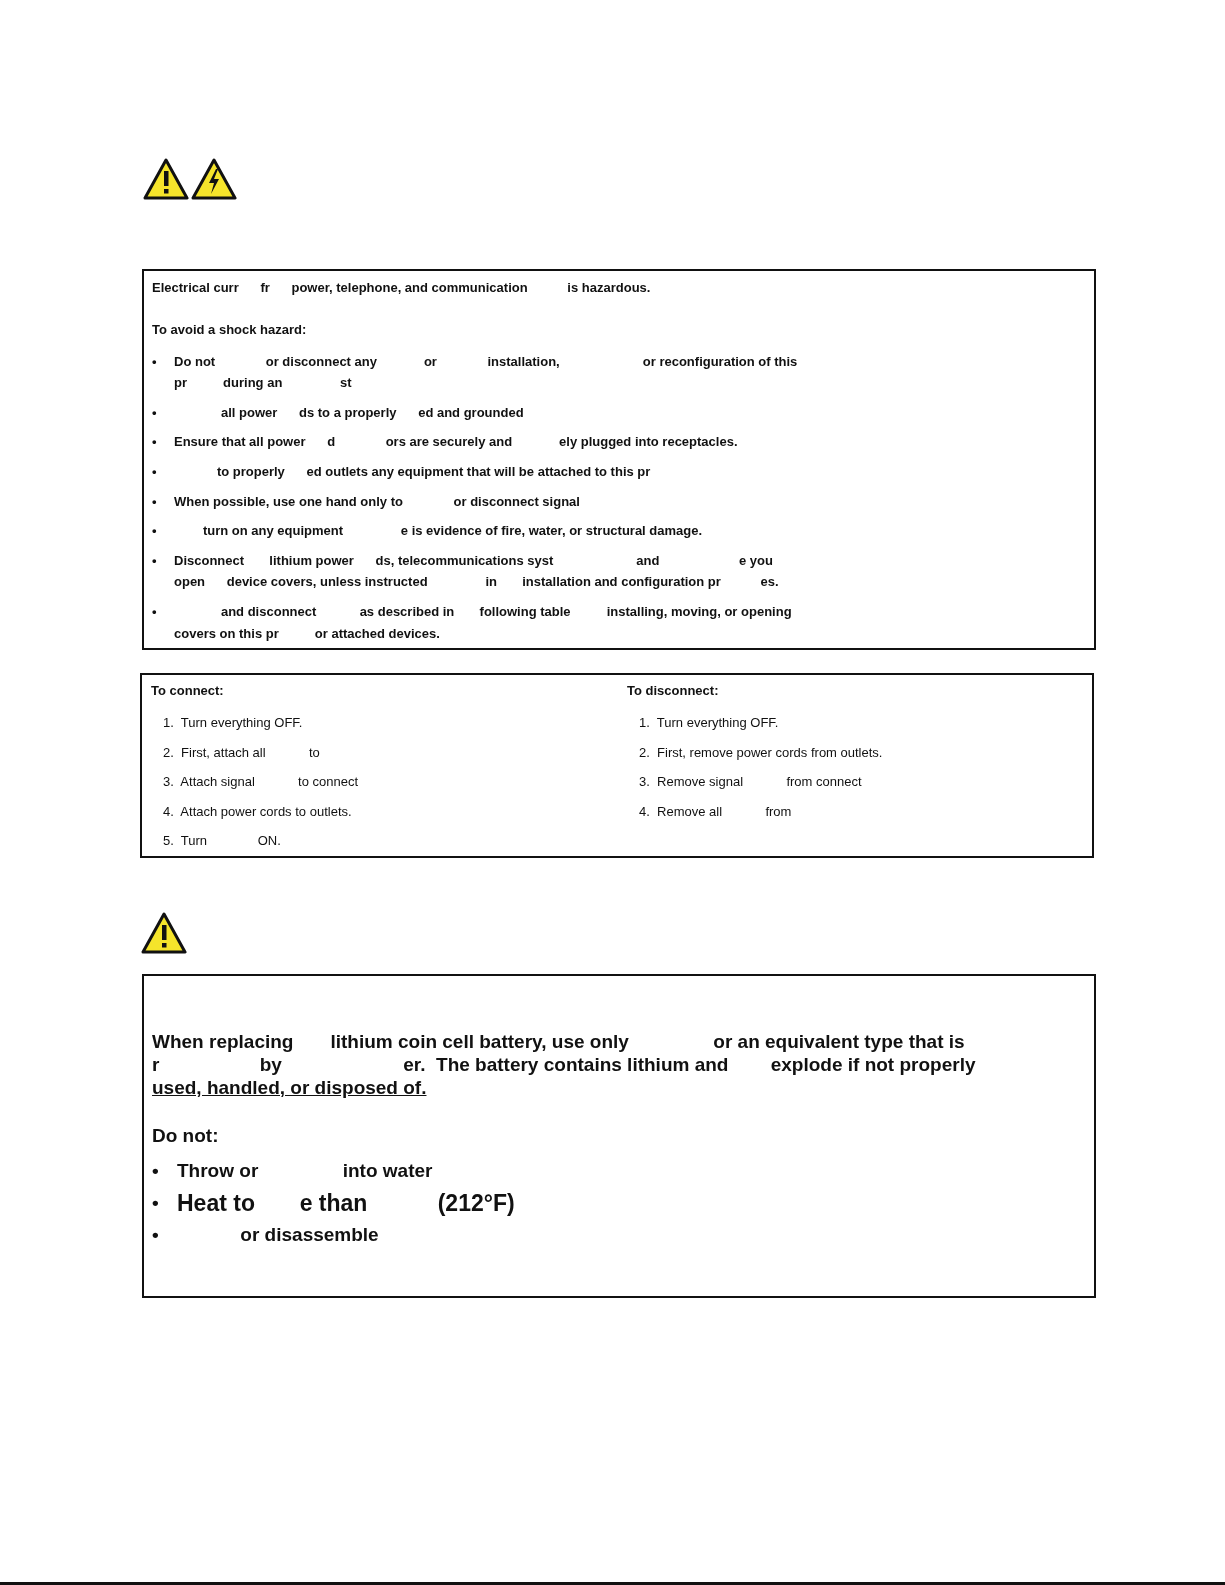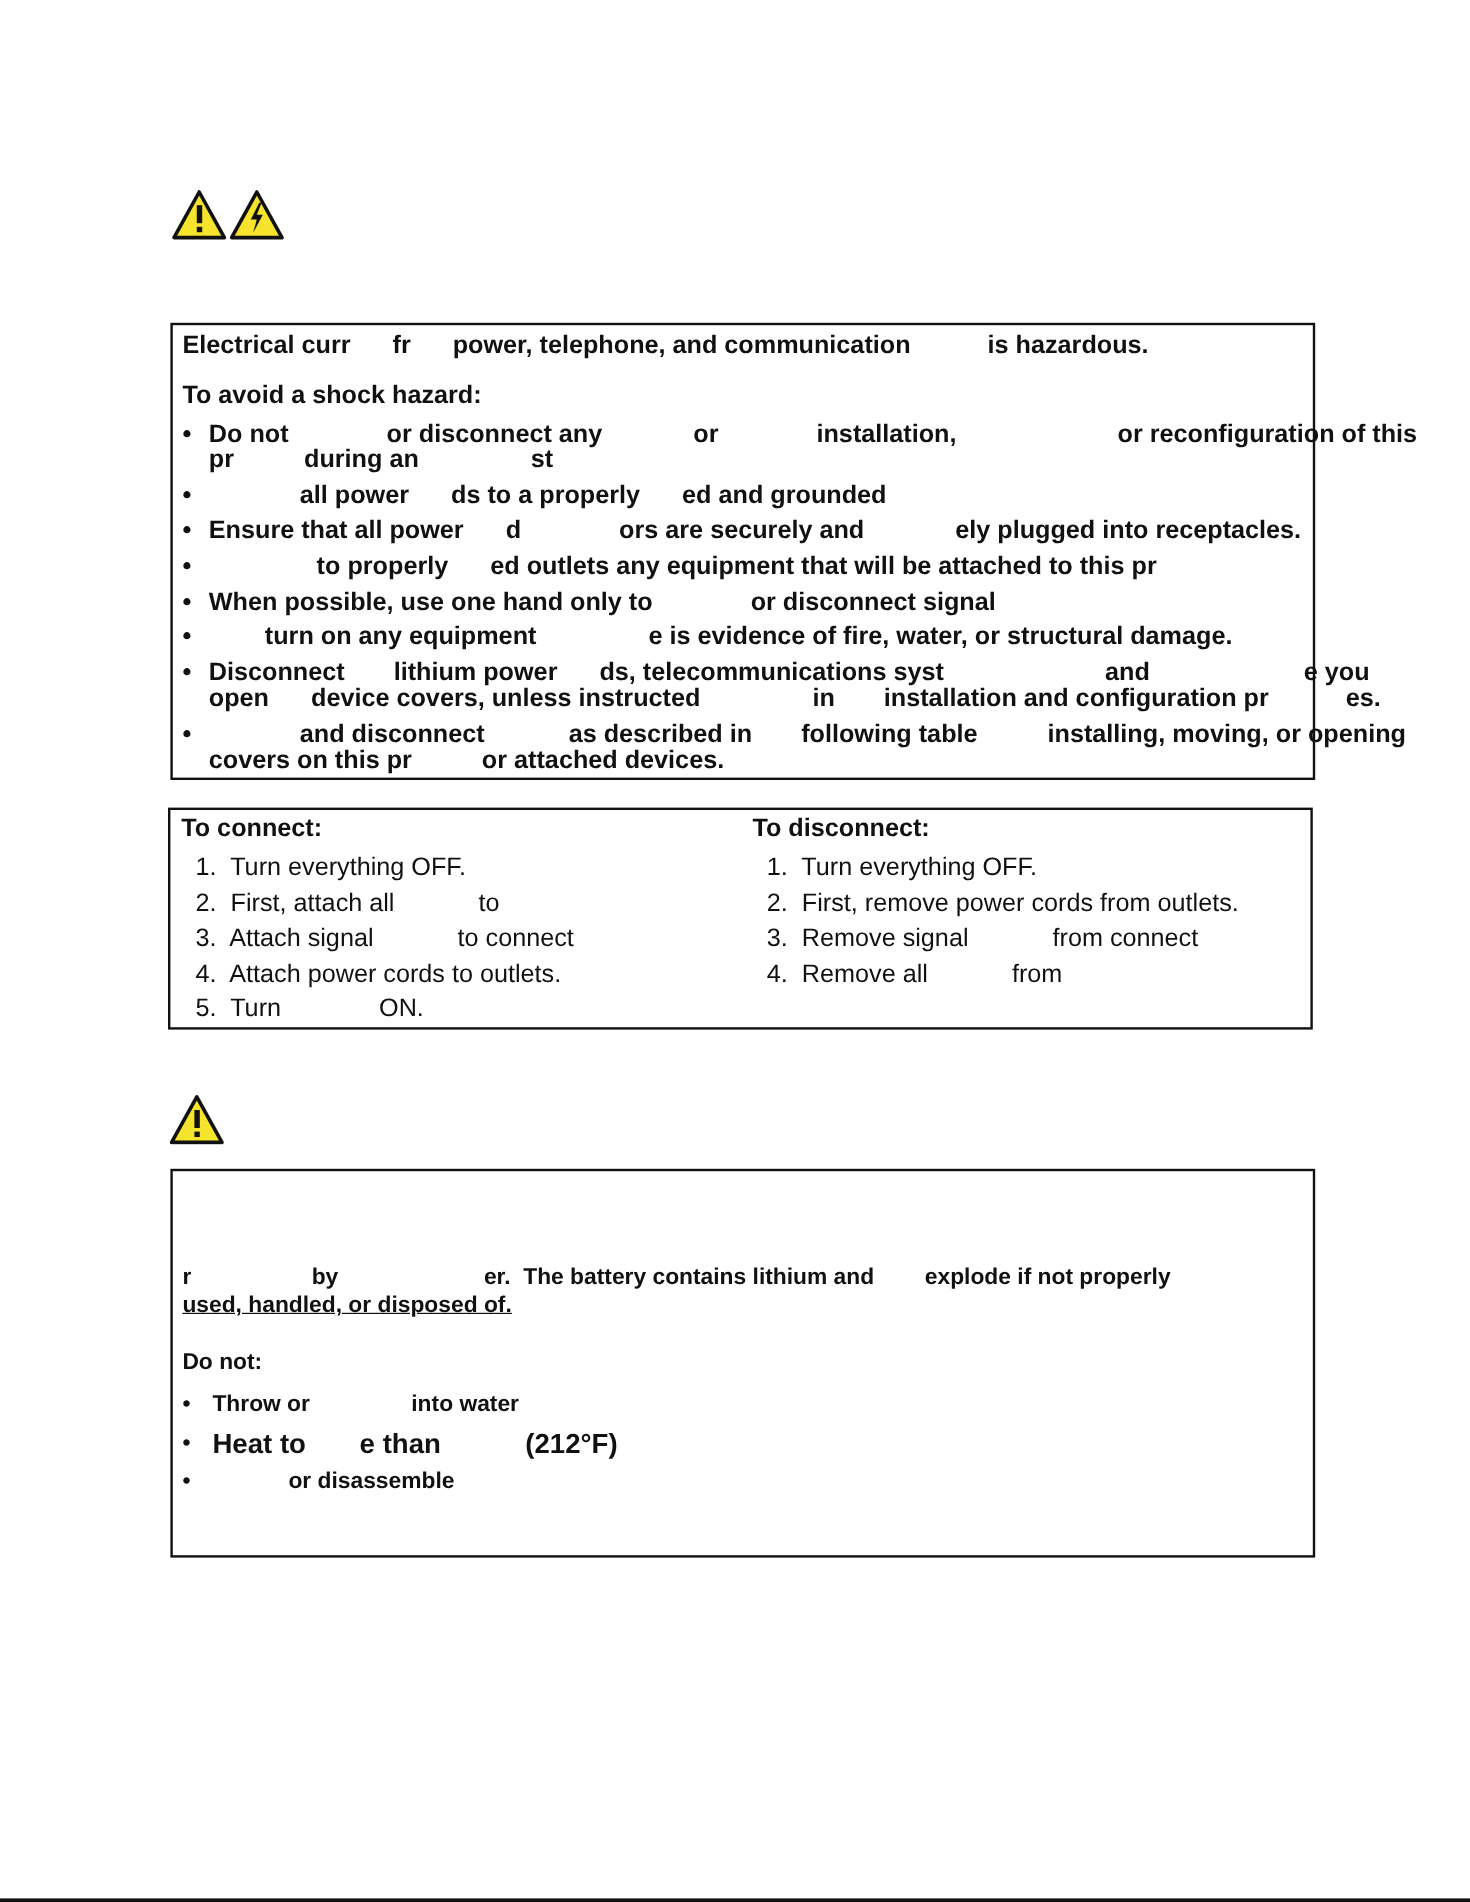--- a/index.html
+++ b/index.html
@@ -1,20 +1,20 @@
 <!DOCTYPE html>
 <html><head>
 <meta charset="utf-8">
 <style>
   html, body { margin:0; padding:0; background:#ffffff; }
   body { width:1225px; height:1585px; position:relative; overflow:hidden;
          font-family:"Liberation Sans", sans-serif; color:#111; }
   .bold { font-weight:bold; }
   .box { position:absolute; border:2px solid #111; box-sizing:border-box; }
-  .line { position:absolute; white-space:pre; font-size:21px; line-height:20px; }
+  .line { position:absolute; white-space:pre; font-size:13px; line-height:20px; }
   .reg { font-weight:normal; }
   .icon { position:absolute; }
   .bottom-rule { position:absolute; left:0; top:1582px; width:1225px; height:3px; background:#111; }
 </style>
 </head>
 <body>
 
 <svg class="icon" style="left:143px;top:158px" width="46" height="42" viewBox="0 0 46 42">
   <polygon points="23,2 44,40 2,40" fill="#F5E42B" stroke="#111" stroke-width="3" stroke-linejoin="round"></polygon>
   <rect x="21" y="13" width="4.5" height="15" fill="#111"></rect>
@@ -34,21 +34,21 @@
     <div class="line bold" style="left:30px;top:81px;">Do not              or disconnect any             or              installation,                       or reconfiguration of this</div>
     <div class="line bold" style="left:30px;top:102px;">pr          during an                st</div>
 
     <div class="line bold" style="left:8px;top:132px;">•</div>
     <div class="line bold" style="left:30px;top:132px;">             all power      ds to a properly      ed and grounded</div>
 
     <div class="line bold" style="left:8px;top:161px;">•</div>
     <div class="line bold" style="left:30px;top:161px;">Ensure that all power      d              ors are securely and             ely plugged into receptacles.</div>
 
     <div class="line bold" style="left:8px;top:191px;">•</div>
-    <div class="line bold" style="left:44px;top:191px;">             to properly      ed outlets any equipment that will be attached to this pr</div>
+    <div class="line bold" style="left:26px;top:191px;">             to properly      ed outlets any equipment that will be attached to this pr</div>
 
     <div class="line bold" style="left:8px;top:221px;">•</div>
     <div class="line bold" style="left:30px;top:221px;">When possible, use one hand only to              or disconnect signal</div>
 
     <div class="line bold" style="left:8px;top:250px;">•</div>
     <div class="line bold" style="left:30px;top:250px;">        turn on any equipment                e is evidence of fire, water, or structural damage.</div>
 
     <div class="line bold" style="left:8px;top:280px;">•</div>
     <div class="line bold" style="left:30px;top:280px;">Disconnect       lithium power      ds, telecommunications syst                       and                      e you</div>
     <div class="line bold" style="left:30px;top:301px;">open      device covers, unless instructed                in       installation and configuration pr           es.</div>
@@ -77,20 +77,21 @@
   </div>
 </div>
 
 <svg class="icon" style="left:141px;top:912px" width="46" height="42" viewBox="0 0 46 42">
   <polygon points="23,2 44,40 2,40" fill="#F5E42B" stroke="#111" stroke-width="3" stroke-linejoin="round"></polygon>
   <rect x="21" y="13" width="4.5" height="15" fill="#111"></rect>
   <rect x="21" y="31" width="4.5" height="4.5" fill="#111"></rect>
 </svg>
 
 <div class="box" style="left:142px;top:974px;width:954px;height:324px;">
+  <div class="line bold" style="left:8px;top:55px;font-size:19px;line-height:22px;">When replacing       lithium coin cell battery, use only                or an equivalent type that is</div>
   <div class="line bold" style="left:8px;top:78px;font-size:19px;line-height:22px;">r                   by                       er.  The battery contains lithium and        explode if not properly</div>
   <div class="line bold" style="left:8px;top:101px;font-size:19px;line-height:22px;text-decoration:underline;">used, handled, or disposed of.</div>
   <div class="line bold" style="left:8px;top:149px;font-size:19px;line-height:22px;">Do not:</div>
   <div>
     <div class="line bold" style="left:8px;top:184px;font-size:19px;line-height:22px;">•</div>
     <div class="line bold" style="left:33px;top:184px;font-size:19px;line-height:22px;">Throw or                into water</div>
     <div class="line bold" style="left:8px;top:216px;font-size:19px;line-height:22px;">•</div>
     <div class="line bold" style="left:33px;top:216px;font-size:23px;line-height:22px;">Heat to       e than           (212°F)</div>
     <div class="line bold" style="left:8px;top:248px;font-size:19px;line-height:22px;">•</div>
     <div class="line bold" style="left:33px;top:248px;font-size:19px;line-height:22px;">            or disassemble</div>

